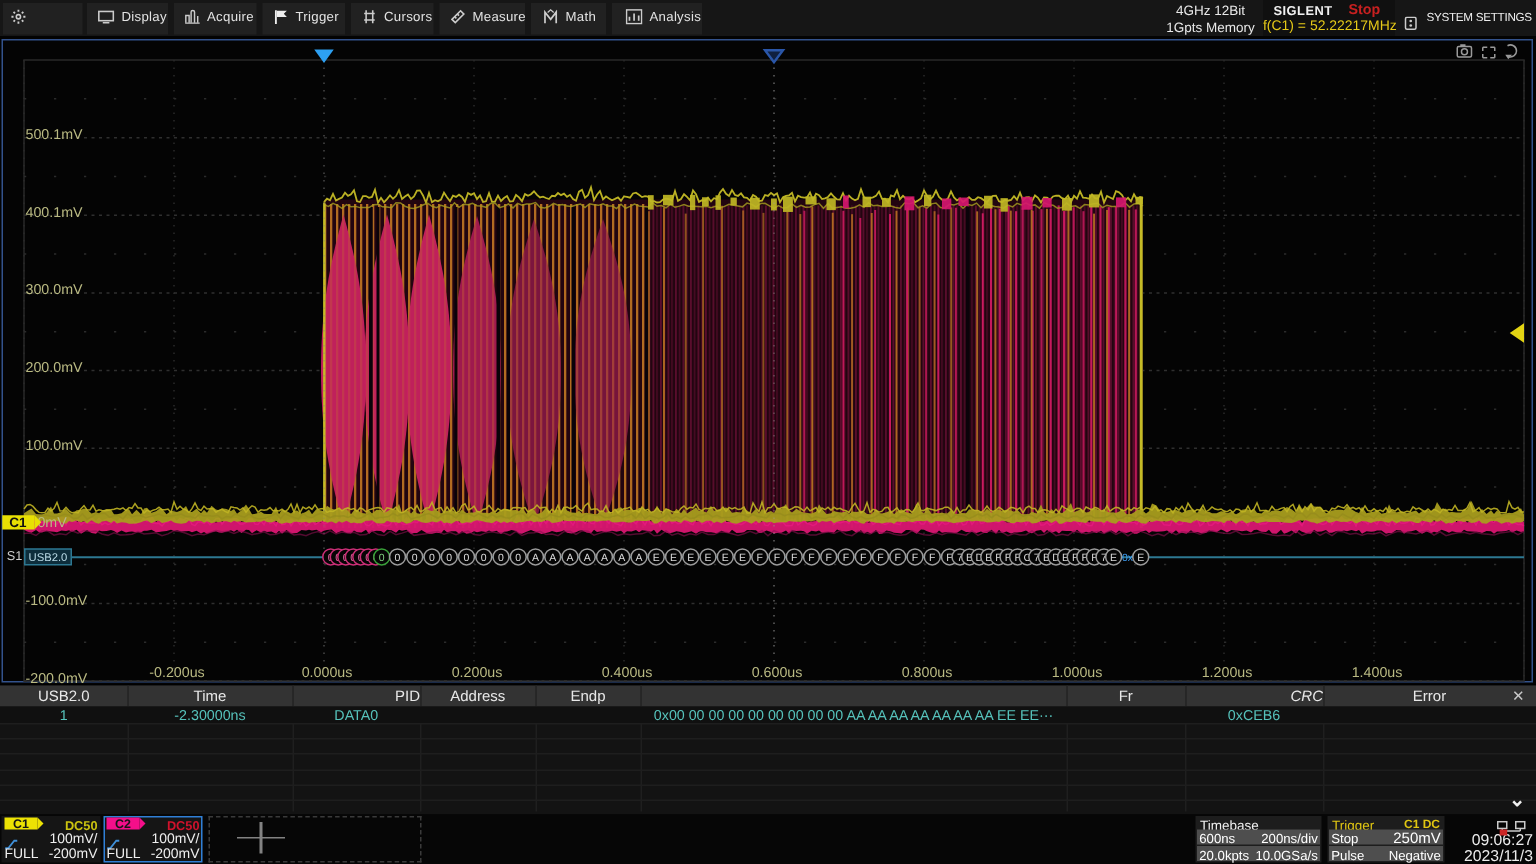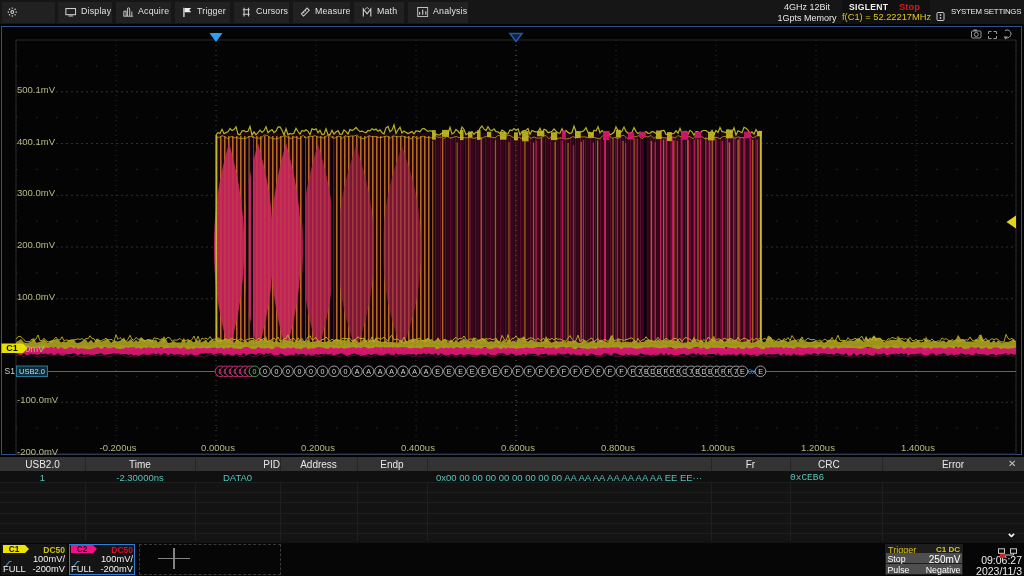--- a/index.html
+++ b/index.html
@@ -412,21 +412,21 @@
     </svg>
 </div>
 <div id="dtable">
 <div class="abs" style="left:0;top:0;width:1024px;height:13.5px;background:#333;"></div>
 <div class="cell" style="left:0px;width:85px;top:1.5px;text-align:center;color:#e8e8e8;">USB2.0</div>
 <div class="cell" style="left:85px;width:110px;top:1.5px;text-align:center;color:#e8e8e8;">Time</div>
 <div class="cell" style="left:195px;width:85px;top:1.5px;text-align:right;color:#e8e8e8;">PID</div>
 <div class="cell" style="left:280px;width:77px;top:1.5px;text-align:center;color:#e8e8e8;">Address</div>
 <div class="cell" style="left:357px;width:70px;top:1.5px;text-align:center;color:#e8e8e8;">Endp</div>
 <div class="cell" style="left:711px;width:79px;top:1.5px;text-align:center;color:#e8e8e8;">Fr</div>
-<div class="cell" style="left:818px;width:92px;top:1.5px;text-align:left;color:#e8e8e8;">CRC</div>
+<div class="cell" style="left:790px;width:92px;top:1.5px;text-align:right;color:#e8e8e8;font-style:italic;">CRC</div>
 <div class="cell" style="left:882px;width:142px;top:1.5px;text-align:center;color:#e8e8e8;">Error</div>
 <div class="abs" style="left:85px;top:0;width:1px;height:84px;background:#1f1f1f;"></div>
 <div class="abs" style="left:85px;top:0;width:1px;height:13.5px;background:#262626;"></div>
 <div class="abs" style="left:195px;top:0;width:1px;height:84px;background:#1f1f1f;"></div>
 <div class="abs" style="left:195px;top:0;width:1px;height:13.5px;background:#262626;"></div>
 <div class="abs" style="left:280px;top:0;width:1px;height:84px;background:#1f1f1f;"></div>
 <div class="abs" style="left:280px;top:0;width:1px;height:13.5px;background:#262626;"></div>
 <div class="abs" style="left:357px;top:0;width:1px;height:84px;background:#1f1f1f;"></div>
 <div class="abs" style="left:357px;top:0;width:1px;height:13.5px;background:#262626;"></div>
 <div class="abs" style="left:427px;top:0;width:1px;height:84px;background:#1f1f1f;"></div>
@@ -435,21 +435,21 @@
 <div class="abs" style="left:711px;top:0;width:1px;height:13.5px;background:#262626;"></div>
 <div class="abs" style="left:790px;top:0;width:1px;height:84px;background:#1f1f1f;"></div>
 <div class="abs" style="left:790px;top:0;width:1px;height:13.5px;background:#262626;"></div>
 <div class="abs" style="left:882px;top:0;width:1px;height:84px;background:#1f1f1f;"></div>
 <div class="abs" style="left:882px;top:0;width:1px;height:13.5px;background:#262626;"></div>
 <div class="abs" style="left:0;top:13.5px;width:1024px;height:11.5px;background:#101010;"></div>
 <div class="cell" style="left:0px;width:85px;top:14.5px;text-align:center;color:#56c2bb;font-size:9.5px;white-space:nowrap;">1</div>
 <div class="cell" style="left:85px;width:110px;top:14.5px;text-align:center;color:#56c2bb;font-size:9.5px;white-space:nowrap;">-2.30000ns</div>
 <div class="cell" style="left:195px;width:85px;top:14.5px;text-align:center;color:#56c2bb;font-size:9.5px;white-space:nowrap;">DATA0</div>
 <div class="cell" style="left:427px;width:284px;top:14.5px;text-align:center;color:#56c2bb;font-size:9.5px;white-space:nowrap;">0x00 00 00 00 00 00 00 00 00 AA AA AA AA AA AA AA EE EE···</div>
-<div class="cell" style="left:790px;width:92px;top:14.5px;text-align:left;color:#56c2bb;font-size:9.5px;white-space:nowrap;font-family:Liberation Mono, monospace;">0xCEB6</div>
+<div class="cell" style="left:790px;width:92px;top:14.5px;text-align:center;color:#56c2bb;font-size:9.5px;white-space:nowrap;">0xCEB6</div>
 <div class="abs" style="left:0;top:25.0px;width:1024px;height:1px;background:#1e1e1e;"></div>
 <div class="abs" style="left:0;top:35.2px;width:1024px;height:1px;background:#1e1e1e;"></div>
 <div class="abs" style="left:0;top:45.4px;width:1024px;height:1px;background:#1e1e1e;"></div>
 <div class="abs" style="left:0;top:55.6px;width:1024px;height:1px;background:#1e1e1e;"></div>
 <div class="abs" style="left:0;top:65.8px;width:1024px;height:1px;background:#1e1e1e;"></div>
 <div class="abs" style="left:0;top:76.0px;width:1024px;height:1px;background:#1e1e1e;"></div>
 <div class="abs" style="left:1008px;top:1px;color:#c9c9c9;font-size:10px;">✕</div>
 <div class="abs" style="left:1006px;top:68px;color:#f0f0f0;font-size:13px;font-weight:bold;">⌄</div>
 </div>
 <div id="botbar">
@@ -477,20 +477,29 @@
             <path d="M0.5 6.5 h2 l4 -5 h2" fill="none" stroke="#3f8fd8" stroke-width="1.2"></path>
           </svg></div>
         <div class="abs" style="right:2px;top:10px;font-size:9.3px;color:#efefef;">100mV/</div>
         <div class="abs" style="left:2px;top:20.5px;font-size:9.3px;color:#efefef;">FULL</div>
         <div class="abs" style="right:2px;top:20.5px;font-size:9.3px;color:#efefef;">-200mV</div>
       </div>
     </div>
 <div class="abs" style="left:139px;top:0.5px;width:142px;height:31.5px;border:1px dashed #3a3a3a;"></div>
 <div class="abs" style="left:158px;top:14.5px;width:32px;height:1.5px;background:#828282;"></div>
 <div class="abs" style="left:173px;top:4.5px;width:1.5px;height:21px;background:#828282;"></div>
+<div class="abs" style="left:797px;top:0.5px;width:84px;height:31.5px;background:#1d1d1d;">
+<div class="abs" style="left:3px;top:1px;font-size:9px;color:#f0f0f0;">Timebase</div>
+<div class="abs" style="left:1px;top:9.5px;width:82px;height:10px;background:#4e4e4e;"></div>
+<div class="abs" style="left:1px;top:20.5px;width:82px;height:10px;background:#4e4e4e;"></div>
+<div class="abs" style="left:2.5px;top:10.5px;font-size:8.8px;color:#fff;">600ns</div>
+<div class="abs" style="right:2.5px;top:10.5px;font-size:8.8px;color:#fff;">200ns/div</div>
+<div class="abs" style="left:2.5px;top:21.5px;font-size:8.8px;color:#fff;">20.0kpts</div>
+<div class="abs" style="right:2.5px;top:21.5px;font-size:8.8px;color:#fff;">10.0GSa/s</div>
+</div>
 <div class="abs" style="left:885px;top:0.5px;width:78px;height:31.5px;background:#1d1d1d;">
 <div class="abs" style="left:3px;top:1px;font-size:9px;color:#e0c612;">Trigger</div>
 <div class="abs" style="right:3px;top:1.5px;font-size:8px;font-weight:bold;color:#e0c612;">C1 DC</div>
 <div class="abs" style="left:1px;top:9.5px;width:76px;height:10px;background:#4e4e4e;"></div>
 <div class="abs" style="left:1px;top:20.5px;width:76px;height:10px;background:#4e4e4e;"></div>
 <div class="abs" style="left:2.5px;top:10.5px;font-size:8.8px;color:#fff;">Stop</div>
 <div class="abs" style="right:2.5px;top:10.5px;font-size:10px;color:#fff;">250mV</div>
 <div class="abs" style="left:2.5px;top:21.5px;font-size:8.8px;color:#fff;">Pulse</div>
 <div class="abs" style="right:2.5px;top:21.5px;font-size:8.8px;color:#fff;">Negative</div>
 </div>

